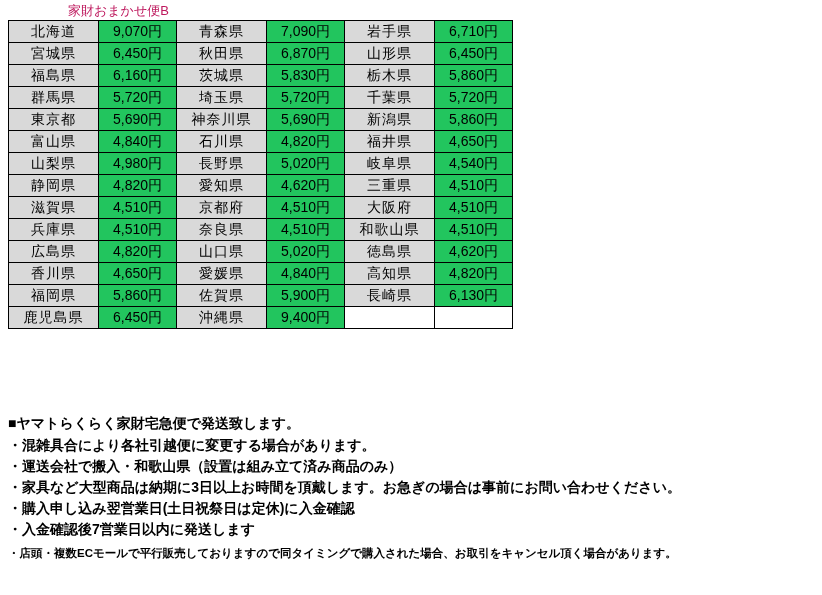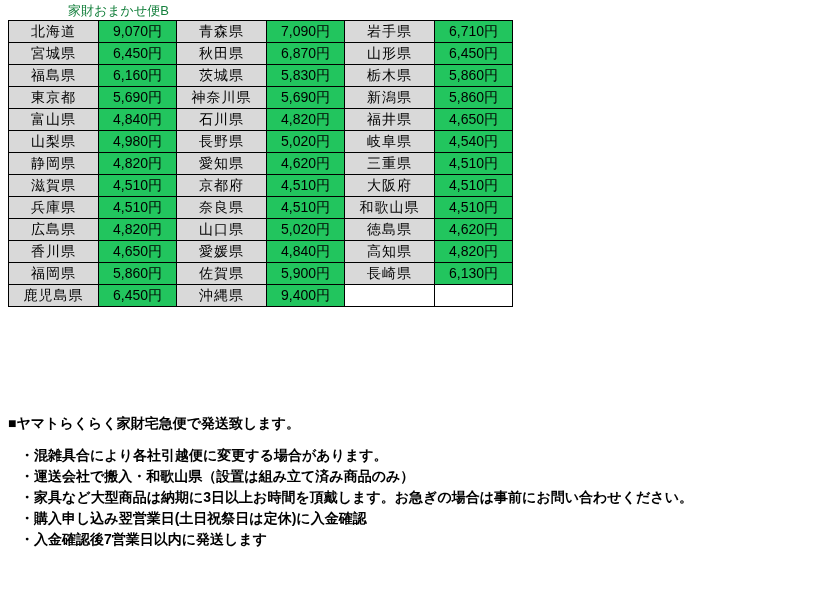--- a/index.html
+++ b/index.html
@@ -17,21 +17,21 @@
   .page {
     position: relative;
     width: 822px;
     height: 595px;
   }
   .title {
     position: absolute;
     left: 68px;
     top: 2px;
     font-size: 13px;
-    color: #15803d;
+    color: #be185d;
     letter-spacing: 0px;
     white-space: nowrap;
     text-align: right;
   }
   table.fee-table {
     position: absolute;
     left: 8px;
     top: 20px;
     border-collapse: collapse;
     table-layout: fixed;
@@ -66,21 +66,21 @@
     width: 800px;
   }
   .notes .head {
     font-size: 14px;
     font-weight: bold;
     margin: 0 0 2px 0;
     white-space: nowrap;
   }
   .notes ul {
     list-style: none;
-    margin: 12px;
+    margin: 0;
     padding: 0;
   }
   .notes li {
     font-size: 14px;
     font-weight: bold;
     line-height: 21px;
     white-space: nowrap;
   }
   .notes li.small {
     font-size: 11.5px;
@@ -114,20 +114,28 @@
           <td class="pref">山形県</td>
           <td class="price">6,450円</td>
         </tr>
         <tr>
           <td class="pref">福島県</td>
           <td class="price">6,160円</td>
           <td class="pref">茨城県</td>
           <td class="price">5,830円</td>
           <td class="pref">栃木県</td>
           <td class="price">5,860円</td>
+        </tr>
+        <tr>
+          <td class="pref">群馬県</td>
+          <td class="price">5,720円</td>
+          <td class="pref">埼玉県</td>
+          <td class="price">5,720円</td>
+          <td class="pref">千葉県</td>
+          <td class="price">5,720円</td>
         </tr>
         <tr>
           <td class="pref">東京都</td>
           <td class="price">5,690円</td>
           <td class="pref">神奈川県</td>
           <td class="price">5,690円</td>
           <td class="pref">新潟県</td>
           <td class="price">5,860円</td>
         </tr>
         <tr>
@@ -206,16 +214,17 @@
   </table>
 
   <div class="notes">
     <p class="head">■ヤマトらくらく家財宅急便で発送致します。</p>
     <ul>
         <li>・混雑具合により各社引越便に変更する場合があります。</li>
         <li>・運送会社で搬入・和歌山県（設置は組み立て済み商品のみ）</li>
         <li>・家具など大型商品は納期に3日以上お時間を頂戴します。お急ぎの場合は事前にお問い合わせください。</li>
         <li>・購入申し込み翌営業日(土日祝祭日は定休)に入金確認</li>
         <li>・入金確認後7営業日以内に発送します</li>
+        <li class="small">・店頭・複数ECモールで平行販売しておりますので同タイミングで購入された場合、お取引をキャンセル頂く場合があります。</li>
       </ul>
   </div>
 
 </div>
 
 </body></html>

